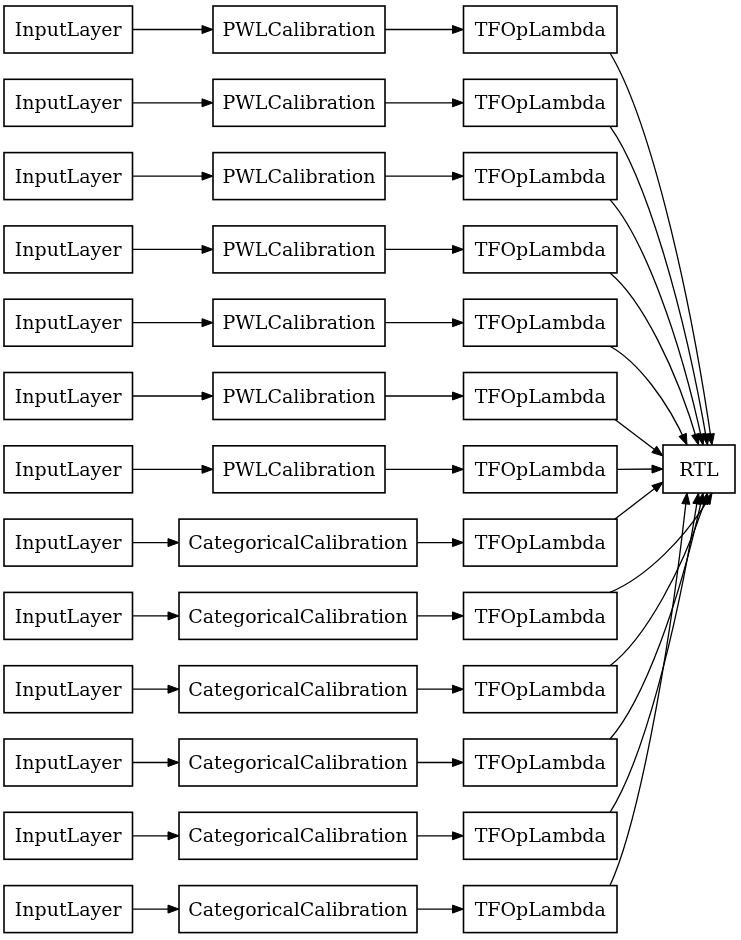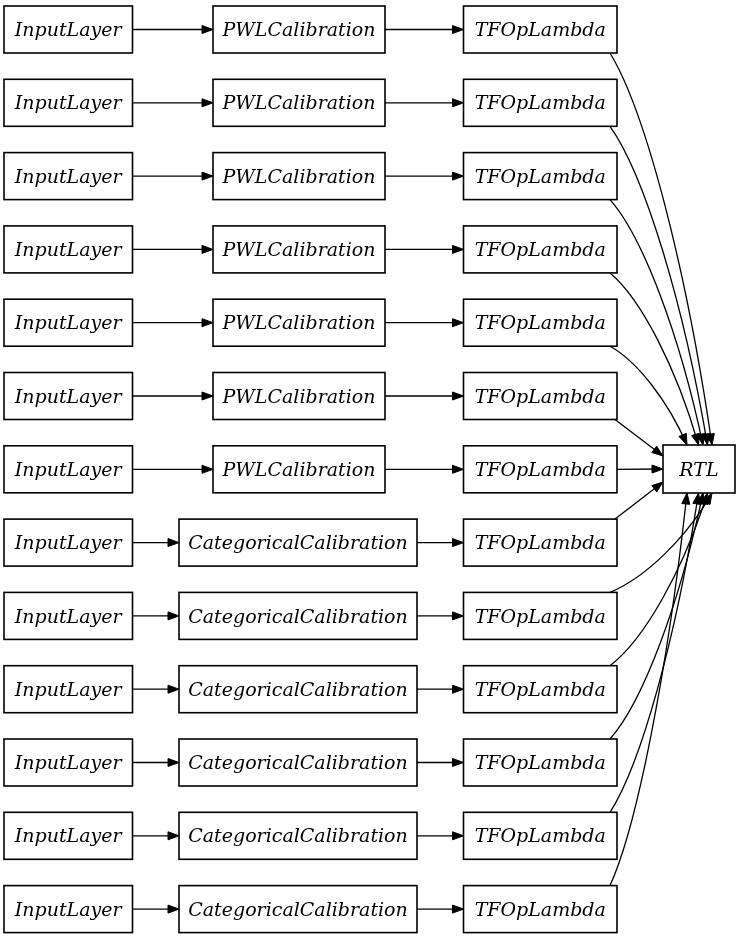--- a/index.html
+++ b/index.html
@@ -6,21 +6,20 @@
     margin: 0;
     padding: 0;
     background: #ffffff;
   }
   #stage {
     position: relative;
     width: 741px;
     height: 940px;
     background: #ffffff;
     overflow: hidden;
-    font-style: italic;
   }
   svg text {
     font-family: "DejaVu Serif", "Liberation Serif", serif;
     font-size: 19px;
   }
 </style>
 </head>
 <body>
 
 <div id="stage">

